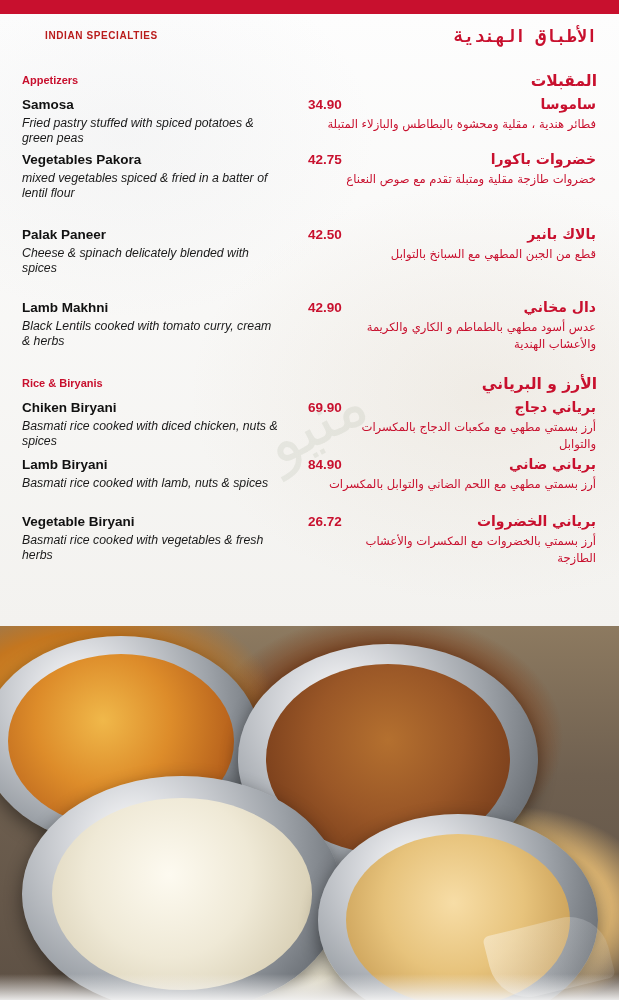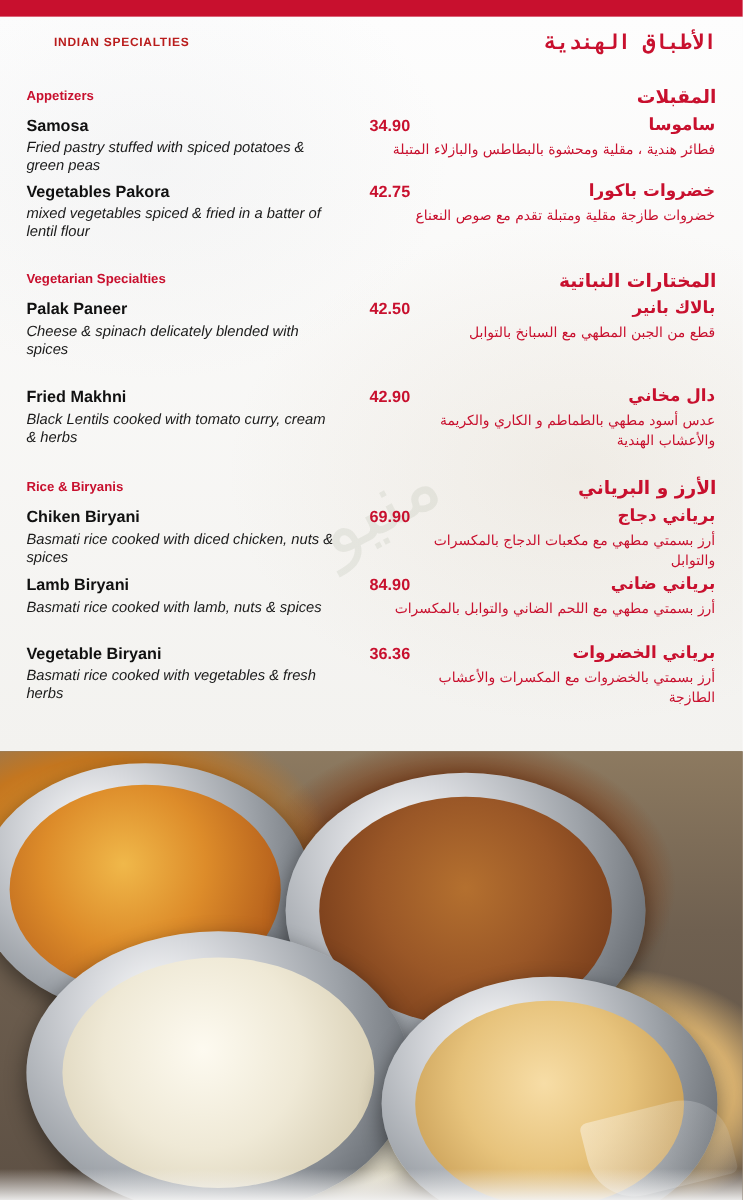--- a/index.html
+++ b/index.html
@@ -289,40 +289,36 @@
           <div class="name-ar">خضروات باكورا</div>
         </div>
         <div class="descblock" style="height:40px;">
           <div class="desc-en">mixed vegetables spiced &amp; fried in a batter of lentil flour</div>
           <div class="desc-ar">خضروات طازجة مقلية ومتبلة تقدم مع صوص النعناع</div>
         </div>
       </div>
     </div>
 
     <div class="section" style="margin-top:16px;">
-      <div class="section-head">
-        <div class="sec-en">Vegetarian Specialties</div>
-        <div class="sec-ar">المختارات النباتية</div>
-      </div>
 
       <div class="item">
         <div class="row">
           <div class="name-en">Palak Paneer</div>
           <div class="price">42.50</div>
           <div class="name-ar">بالاك بانير</div>
         </div>
         <div class="descblock" style="height:54px;">
           <div class="desc-en">Cheese &amp; spinach delicately blended with spices</div>
           <div class="desc-ar">قطع من الجبن المطهي مع السبانخ بالتوابل</div>
         </div>
       </div>
 
       <div class="item">
         <div class="row">
-          <div class="name-en">Fried Makhni</div>
+          <div class="name-en">Lamb Makhni</div>
           <div class="price">42.90</div>
           <div class="name-ar">دال مخاني</div>
         </div>
         <div class="descblock" style="height:46px;">
           <div class="desc-en">Black Lentils cooked with tomato curry, cream &amp; herbs</div>
           <div class="desc-ar">عدس أسود مطهي بالطماطم و الكاري والكريمة والأعشاب الهندية</div>
         </div>
       </div>
     </div>
 
@@ -352,21 +348,21 @@
         </div>
         <div class="descblock" style="height:38px;">
           <div class="desc-en">Basmati rice cooked with lamb, nuts &amp; spices</div>
           <div class="desc-ar">أرز بسمتي مطهي مع اللحم الضاني والتوابل بالمكسرات</div>
         </div>
       </div>
 
       <div class="item">
         <div class="row">
           <div class="name-en">Vegetable Biryani</div>
-          <div class="price">36.36</div>
+          <div class="price">26.72</div>
           <div class="name-ar">برياني الخضروات</div>
         </div>
         <div class="descblock" style="height:38px;">
           <div class="desc-en">Basmati rice cooked with vegetables &amp; fresh herbs</div>
           <div class="desc-ar">أرز بسمتي بالخضروات مع المكسرات والأعشاب الطازجة</div>
         </div>
       </div>
     </div>
 
   </div>

